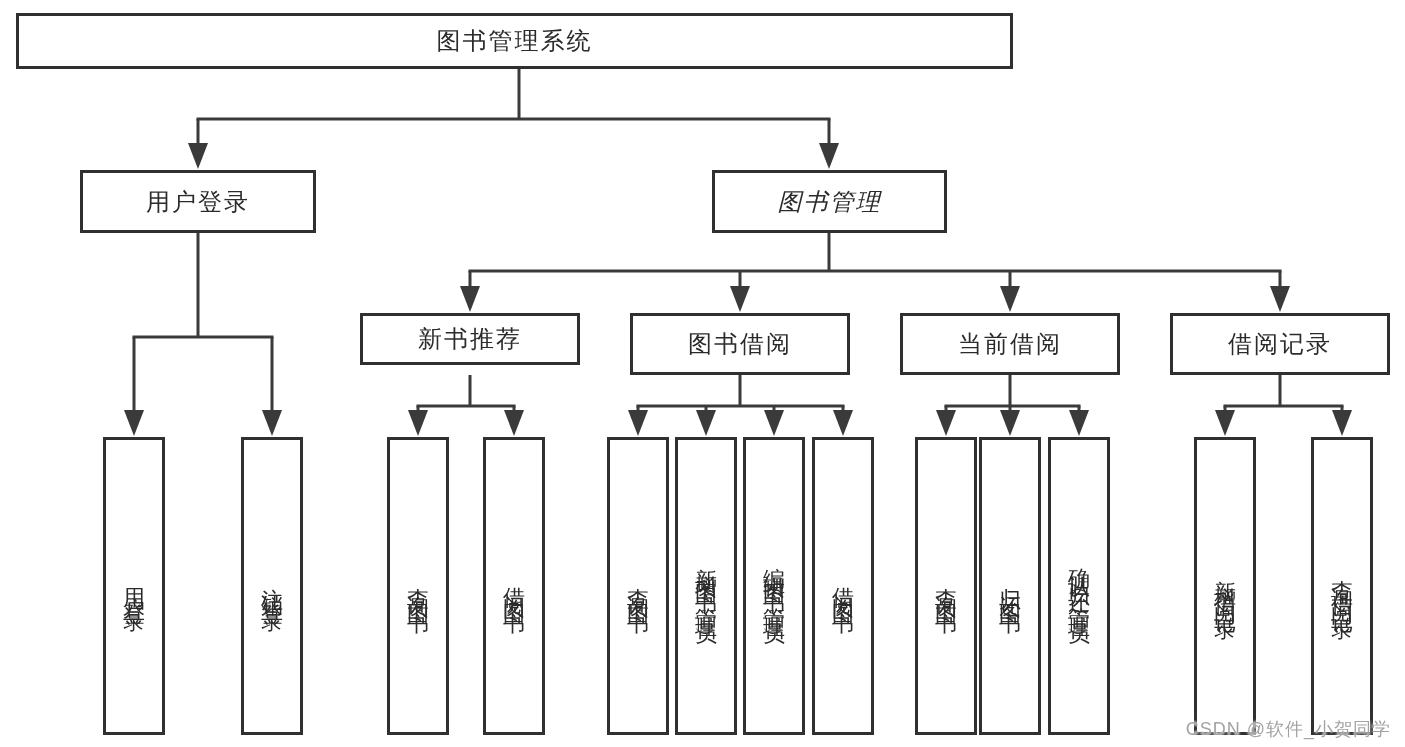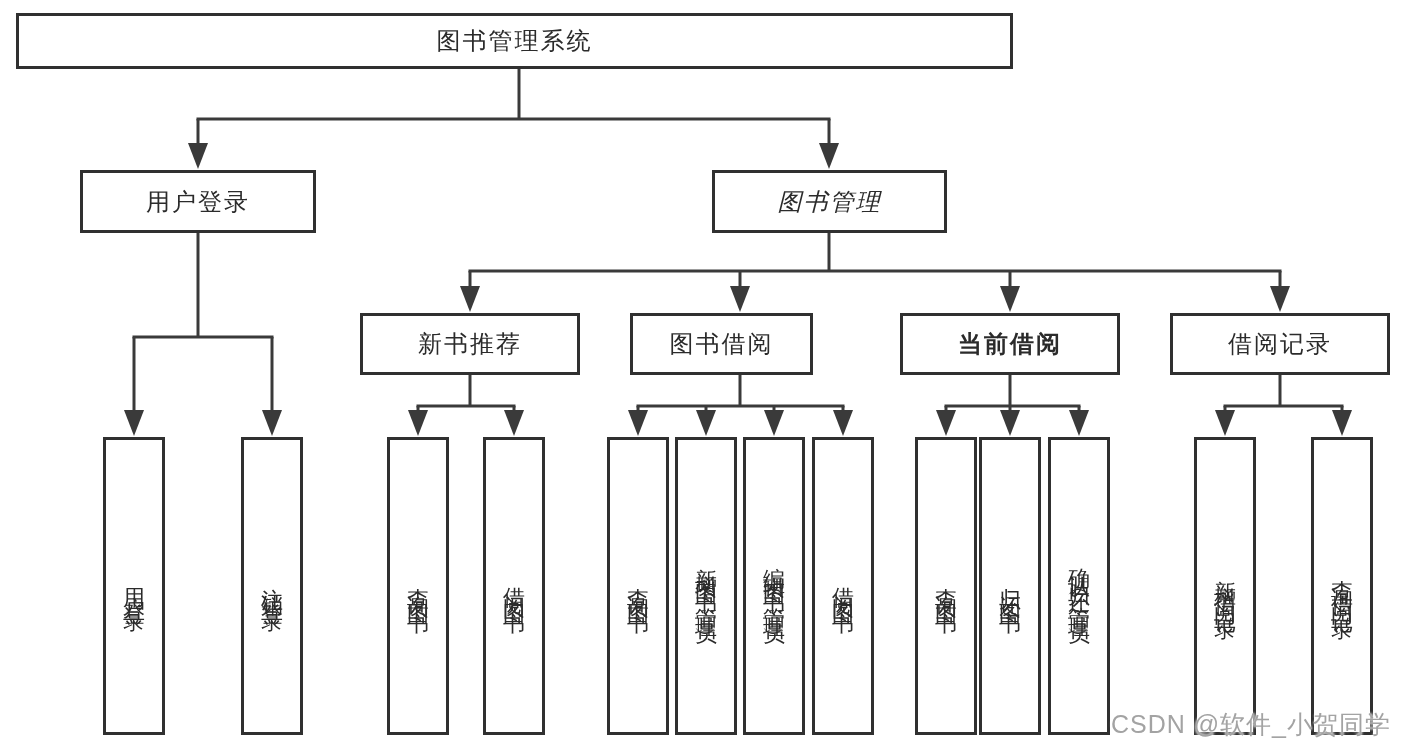--- a/index.html
+++ b/index.html
@@ -38,21 +38,21 @@
     writing-mode: vertical-rl;
     text-orientation: mixed;
     font-size: 22px; letter-spacing: 8px;
     line-height: 1;
     color: var(--text);
     z-index: 2;
   }
   #watermark {
     position: absolute;
     right: 14px; bottom: 6px;
-    font-size: 25px;
+    font-size: 18px;
     letter-spacing: 1px;
     color: var(--watermark);
     text-shadow: 0 0 3px #ffffff, 0 0 3px #ffffff;
     z-index: 3;
     white-space: nowrap;
   }
 </style>
 </head>
 <body>
 
@@ -111,23 +111,23 @@
       <polygon points="1215,410 1235,410 1225,436" fill="#3a3a3a"></polygon>
       <line x1="1342" y1="406" x2="1342" y2="416" stroke="#3a3a3a" stroke-width="3"></line>
       <polygon points="1332,410 1352,410 1342,436" fill="#3a3a3a"></polygon>
     </svg>
 
   <div class="hbox" style="left:16px; top:13px; width:997px; height:56px;">图书管理系统</div>
 
   <div class="hbox" style="left:80px; top:170px; width:236px; height:63px;">用户登录</div>
   <div class="hbox" style="left:712px; top:170px; width:235px; height:63px;font-style:italic;">图书管理</div>
 
-  <div class="hbox" style="left:360px; top:313px; width:220px; height:62px;">新书推荐</div>
-  <div class="hbox" style="left:630px; top:313px; width:183px; height:62px;">图书借阅</div>
-  <div class="hbox" style="left:900px; top:313px; width:220px; height:62px;font-weight:bold;">当前借阅</div>
+  <div class="hbox" style="left:360px; top:313px; width:220px; height:52px;">新书推荐</div>
+  <div class="hbox" style="left:630px; top:313px; width:220px; height:62px;">图书借阅</div>
+  <div class="hbox" style="left:900px; top:313px; width:220px; height:62px;">当前借阅</div>
   <div class="hbox" style="left:1170px; top:313px; width:220px; height:62px;">借阅记录</div>
 
   <div class="vbox" style="left:103px;">用户登录</div>
   <div class="vbox" style="left:241px;">注销登录</div>
 
   <div class="vbox" style="left:387px;">查询图书</div>
   <div class="vbox" style="left:483px;">借阅图书</div>
 
   <div class="vbox" style="left:607px;">查询图书</div>
   <div class="vbox" style="left:675px;">新增图书（管理员）</div>

